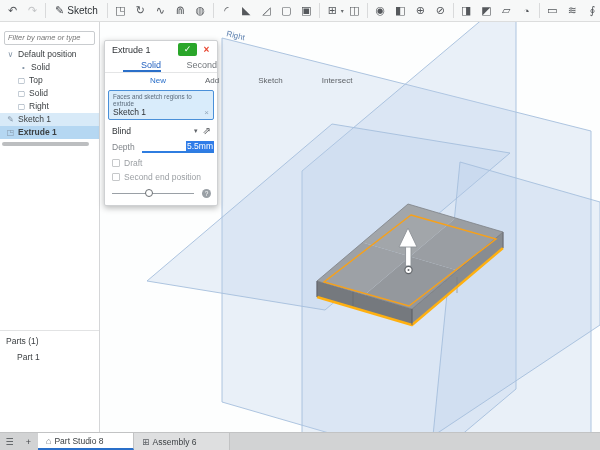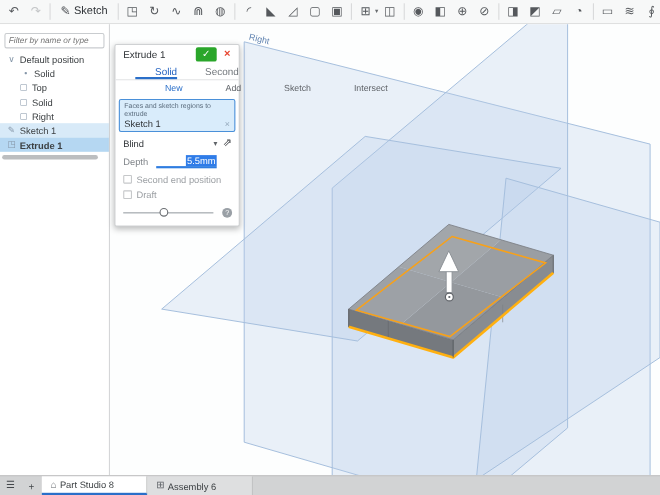--- a/index.html
+++ b/index.html
@@ -62,21 +62,21 @@
   .dlg-mode.active { color:#2a6fc9; }
   .sel-box { margin:2px 3px 3px 3px; background:#d9ecfb; border:1px solid #4a90d9; border-radius:2px; padding:2px 3px 2px 4px; }
   .sel-label { font-size:6.3px; color:#5a6b7c; line-height:7px; }
   .sel-valrow { display:flex; align-items:center; }
   .sel-value { flex:1; font-size:8.5px; color:#2f3337; }
   .sel-x { font-size:8px; color:#93a7ba; cursor:pointer; padding-right:1px; }
   .blind-row { display:flex; align-items:center; padding:2px 6px 2px 7px; }
   .blind-val { flex:1; font-size:8.5px; color:#2f3337; cursor:pointer; }
   .blind-caret { font-size:7px; color:#5f6368; cursor:pointer; margin-right:5px; }
   .flip-icon { font-size:10px; color:#44474b; cursor:pointer; }
-  .depth-row { display:flex; align-items:center; padding:3px 20px 2px 7px; }
+  .depth-row { display:flex; align-items:center; padding:3px 3px 2px 7px; }
   .depth-label { width:30px; font-size:8.5px; color:#80858a; }
   .depth-input { flex:1; border-bottom:2px solid #2f7de0; text-align:right; height:12px; cursor:text; }
   .depth-value { background:#2f7ce8; color:#fff; font-size:8.5px; padding:0 1px; }
   .chk-row { display:flex; align-items:center; gap:4px; padding:3px 6px 1px 7px; }
   .chk-box { width:8px; height:8px; border:1px solid #c6c8ca; border-radius:1px; background:#fff; cursor:pointer; flex:none; }
   .chk-label { font-size:8.5px; color:#9b9fa3; }
   .slider-row { display:flex; align-items:center; padding:6px 6px 7px 7px; }
   .slider-track { position:relative; flex:1; height:1px; background:#9aa0a6; margin-right:8px; }
   .slider-handle { position:absolute; left:40%; top:-4px; width:8px; height:8px; background:#fff;
     border:1px solid #6a6e72; border-radius:50%; cursor:pointer; }
@@ -211,20 +211,24 @@
         <div class="tree-row ind-0 hl-light">
           <span class="t-icon">✎</span>
           <span>Sketch 1</span>
         </div>
         <div class="tree-row ind-0 hl-strong bold">
           <span class="t-icon">◳</span>
           <span>Extrude 1</span>
         </div>
       </div>
     <div class="h-scrollbar"></div>
+    <div class="parts-section">
+      <div class="parts-title">Parts (1)</div>
+      <div class="part-row">Part 1</div>
+    </div>
   </div>
 
   <div class="dialog">
     <div class="dlg-header">
       <span class="dlg-title">Extrude 1</span>
       <span class="dlg-confirm">✓</span>
       <span class="dlg-close">×</span>
     </div>
     <div class="dlg-tabs">
       <div class="dlg-tab active">Solid</div>
@@ -247,25 +251,25 @@
       <span class="blind-val">Blind</span>
       <span class="blind-caret">▾</span>
       <span class="flip-icon">⇗</span>
     </div>
     <div class="depth-row">
       <span class="depth-label">Depth</span>
       <span class="depth-input"><span class="depth-value">5.5mm</span></span>
     </div>
     <div class="chk-row">
       <span class="chk-box"></span>
-      <span class="chk-label">Second end position</span>
+      <span class="chk-label">Draft</span>
     </div>
     <div class="chk-row">
       <span class="chk-box"></span>
-      <span class="chk-label">Draft</span>
+      <span class="chk-label">Second end position</span>
     </div>
     <div class="slider-row">
       <span class="slider-track">
         <span class="slider-handle"></span>
       </span>
       <span class="help-icon">?</span>
     </div>
   </div>
 
   <div class="bottombar">

